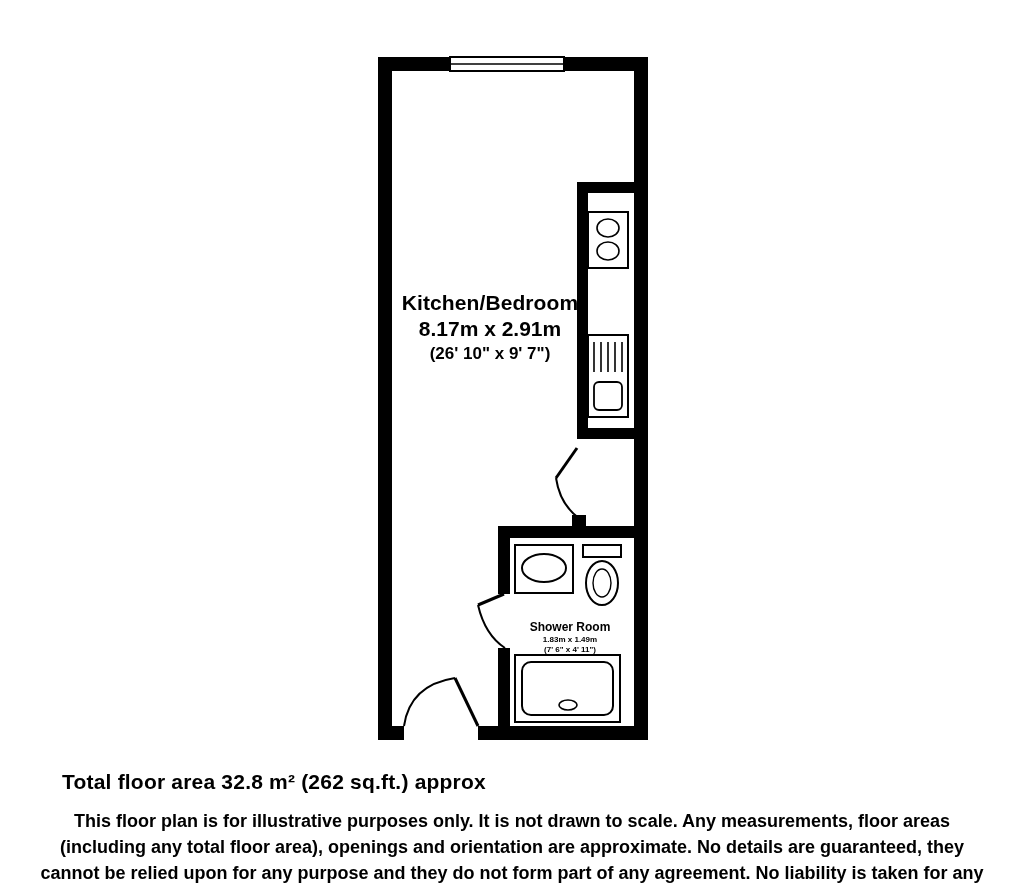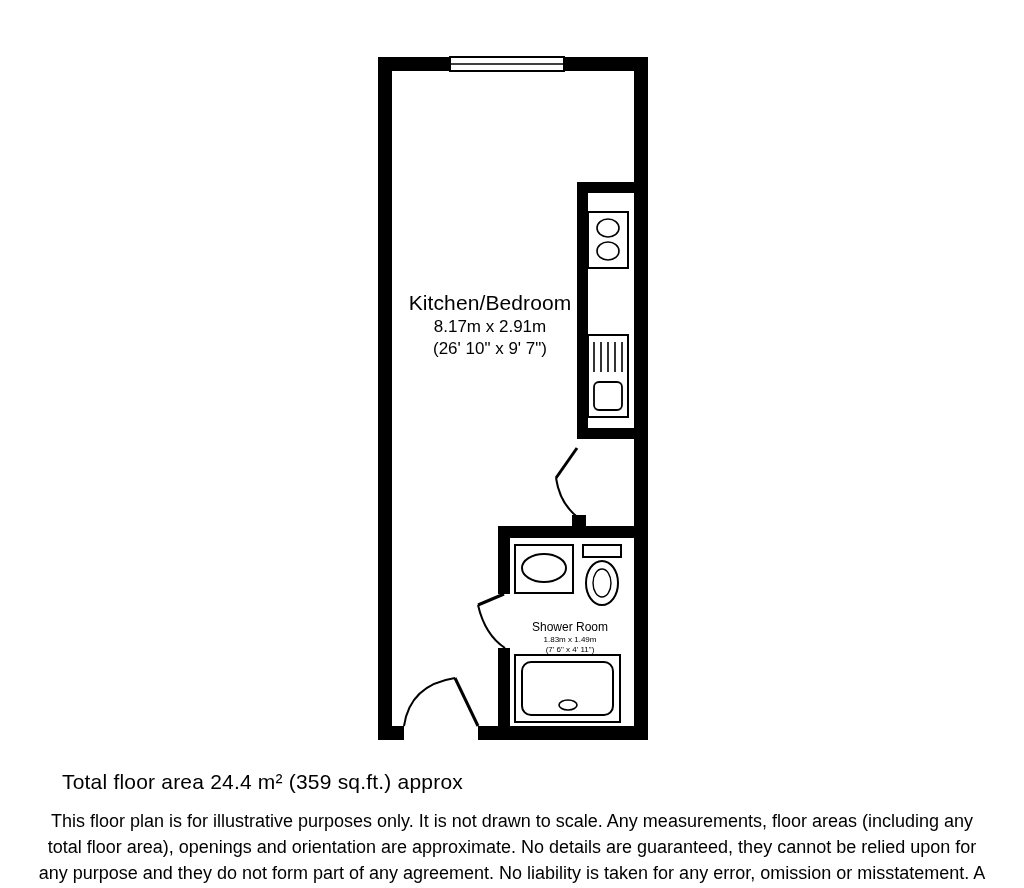--- a/index.html
+++ b/index.html
@@ -9,20 +9,21 @@
     background: #ffffff;
     font-family: "Liberation Sans", sans-serif;
     color: #000000;
     overflow: hidden;
   }
   #page {
     position: relative;
     width: 1024px;
     height: 888px;
     background: #ffffff;
+    font-weight: bold;
   }
 
   
   #plan {
     position: absolute;
     left: 0; top: 0;
     width: 1024px;
     height: 760px;
   }
 
@@ -36,21 +37,21 @@
   #kitchen-bedroom-label {
     left: 330px;
     top: 290px;
     width: 320px;
   }
   #kitchen-bedroom-label .room-name {
     font-size: 21px;
     letter-spacing: 0.1px;
   }
   #kitchen-bedroom-label .room-dim {
-    font-size: 17px;
+    font-size: 21px;
   }
   #kitchen-bedroom-label .room-dim-imp {
     font-size: 17px;
   }
 
   #shower-room-label {
     left: 480px;
     top: 620px;
     width: 180px;
   }
@@ -193,19 +194,19 @@
 
     
     <div class="room-label" id="shower-room-label">
       <div class="room-name">Shower Room</div>
       <div class="room-dim">1.83m x 1.49m</div>
       <div class="room-dim-imp">(7' 6" x 4' 11")</div>
     </div>
   </div>
 
   <div id="footer">
-    <div id="total-area">Total floor area 24.4 m² (359 sq.ft.) approx</div>
+    <div id="total-area">Total floor area 32.8 m² (262 sq.ft.) approx</div>
     <div id="disclaimer">
       <span>This floor plan is for illustrative purposes only. It is not drawn to scale. Any measurements, floor areas (including any total floor area), openings and orientation are approximate. No details are guaranteed, they cannot be relied upon for any purpose and they do not form part of any agreement. No liability is taken for any error, omission or misstatement. A party must rely upon its own inspection(s). Plan produced for Reed Rains. Powered by</span>
     </div>
   </div>
 
 </div>
 
 </body></html>

